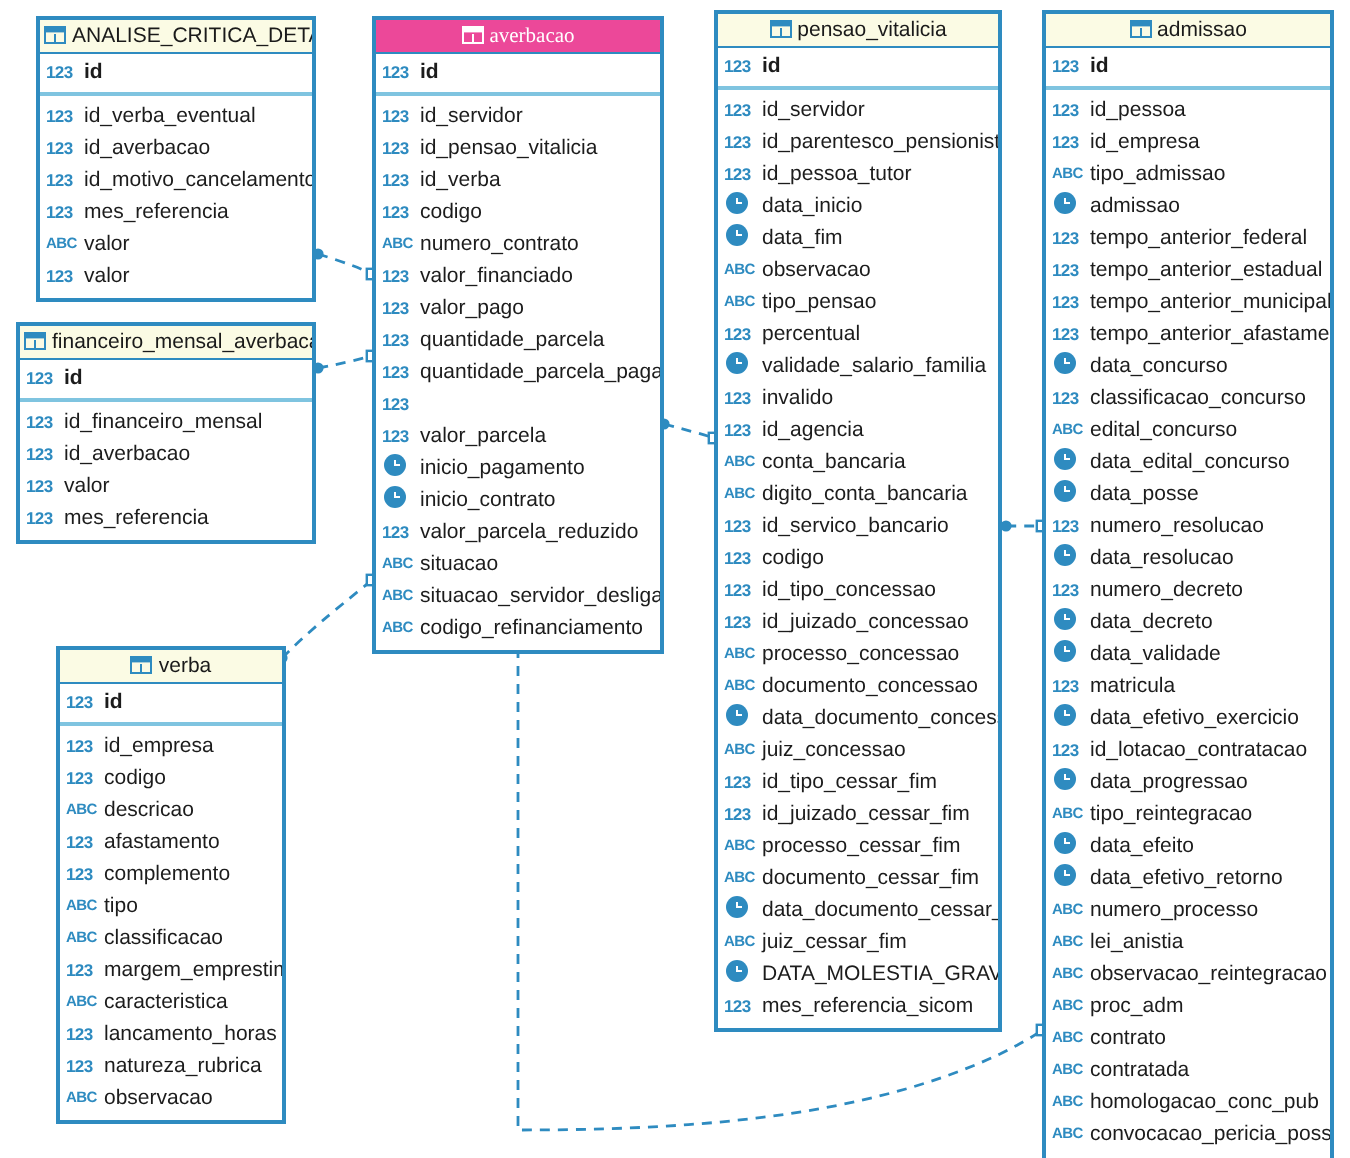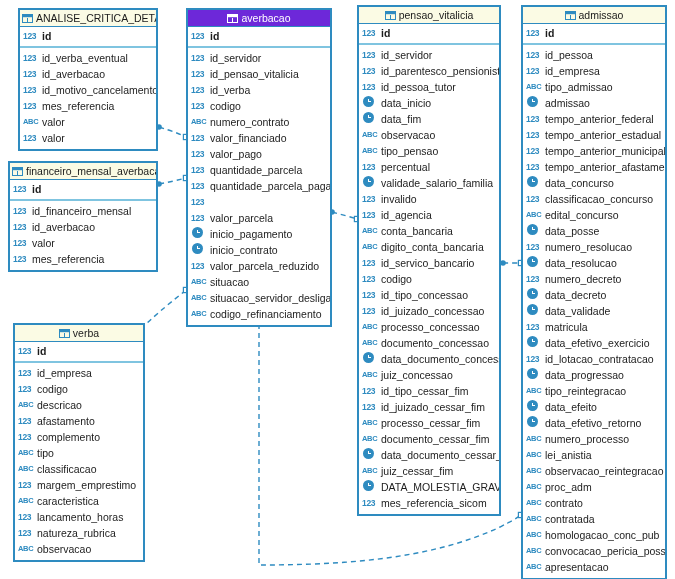--- a/index.html
+++ b/index.html
@@ -37,22 +37,23 @@
     border-bottom: 1px solid #2e8bc0;
     text-align: center;
     font-size: 10.5px;
     color: #1a1a1a;
     white-space: nowrap;
     overflow: hidden;
     padding: 0 2px;
     box-sizing: border-box;
   }
   .entity.accent > .entity-header {
-    background: #6d28d9;
+    background: #ec4899;
     color: #ffffff;
+    font-family: Liberation Serif, serif;
   }
   .tbl-icon {
     display: inline-block;
     width: 11px;
     height: 9px;
     vertical-align: -1px;
     margin-right: 3px;
     position: relative;
   }
   .tbl-icon svg { display: block; }
@@ -224,21 +225,21 @@
           <div class="col">
             <span class="ctype num">123</span>
             <span class="cname">valor</span>
           </div>
           <div class="col">
             <span class="ctype num">123</span>
             <span class="cname">mes_referencia</span>
           </div>
         </div>
       </div>
-      <div class="entity" style="left: 13px; top: 323px; width: 132px;">
+      <div class="entity" style="left: 28px; top: 323px; width: 115px;">
         <div class="entity-header"><span class="tbl-icon"><svg width="11" height="9" viewBox="0 0 11 9">
               <rect x="0.5" y="0.5" width="10" height="8" fill="none" stroke="#2e8bc0" stroke-width="1"></rect>
               <rect x="1" y="1" width="9" height="2.2" fill="#2e8bc0"></rect>
               <rect x="5" y="4" width="1" height="4.5" fill="#2e8bc0"></rect>
             </svg></span><span>verba</span></div>
         <div class="pk-section">
           <div class="col pk">
             <span class="ctype num">123</span>
             <span class="cname">id</span>
           </div>
@@ -559,20 +560,24 @@
           <div class="col">
             <span class="ctype num">123</span>
             <span class="cname">classificacao_concurso</span>
           </div>
           <div class="col">
             <span class="ctype txt">ABC</span>
             <span class="cname">edital_concurso</span>
           </div>
           <div class="col">
             <span class="ctype date"><span class="clock"></span></span>
+            <span class="cname">data_edital_concurso</span>
+          </div>
+          <div class="col">
+            <span class="ctype date"><span class="clock"></span></span>
             <span class="cname">data_posse</span>
           </div>
           <div class="col">
             <span class="ctype num">123</span>
             <span class="cname">numero_resolucao</span>
           </div>
           <div class="col">
             <span class="ctype date"><span class="clock"></span></span>
             <span class="cname">data_resolucao</span>
           </div>

